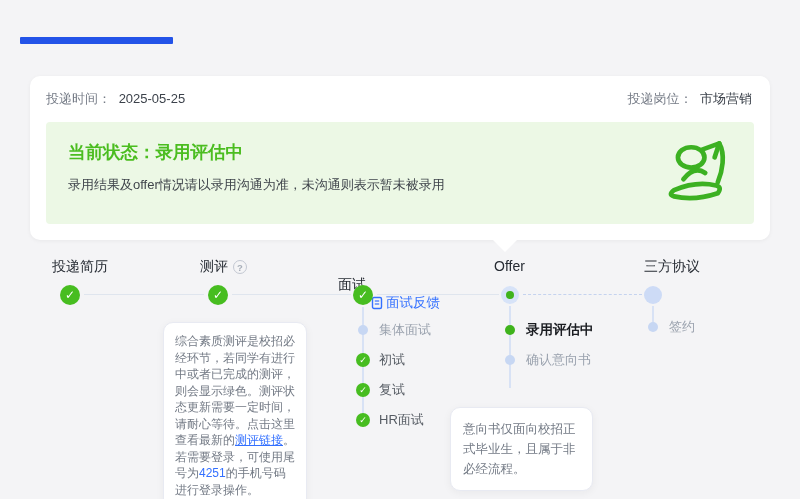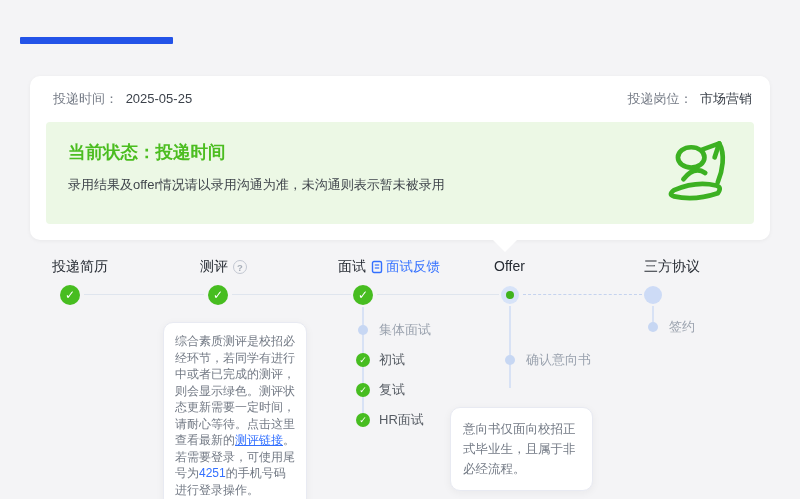--- a/index.html
+++ b/index.html
@@ -6,34 +6,34 @@
   body{font-family:"Liberation Sans","DejaVu Sans",sans-serif;}
   #screen{position:relative;width:800px;height:499px;background:#f4f4f6;overflow:hidden;}
 
   
   .page-title{position:absolute;left:22px;top:12px;font-size:21px;font-weight:800;font-style:italic;color:#15171c;letter-spacing:1px;z-index:2;}
   .title-underline{position:absolute;left:20px;top:37px;width:153px;height:7px;background:#2353e8;border-radius:1px;z-index:1;}
 
   
   .card{position:absolute;left:30px;top:76px;width:740px;height:164px;background:#ffffff;border-radius:10px;box-shadow:0 1px 4px rgba(0,0,0,.05);}
   .card-notch{position:absolute;left:463px;top:164px;width:0;height:0;border-left:12px solid transparent;border-right:12px solid transparent;border-top:12px solid #ffffff;}
-  .card-header{position:absolute;left:23px;right:18px;top:14px;display:flex;justify-content:space-between;font-size:13px;}
+  .card-header{position:absolute;left:16px;right:18px;top:14px;display:flex;justify-content:space-between;font-size:13px;}
   .hdr-label{color:#767c87;}
   .hdr-value{color:#3c424b;margin-left:4px;}
 
   
   .banner{position:absolute;left:16px;right:16px;top:46px;height:102px;background:#ecf8e5;border-radius:4px;}
   .banner-title{position:absolute;left:22px;top:18px;font-size:17.5px;font-weight:bold;color:#4bbd20;}
   .banner-desc{position:absolute;left:22px;top:54px;font-size:13px;color:#3f444b;}
   .banner-icon{position:absolute;right:16px;top:12px;width:78px;height:78px;}
 
   
   .stage-label{position:absolute;top:258px;font-size:14px;font-weight:500;color:#262b33;display:flex;align-items:center;gap:5px;}
   .help-icon{width:14px;height:14px;border:1px solid #c3c8d2;border-radius:50%;color:#a6adb8;font-size:9.5px;line-height:14px;text-align:center;font-weight:bold;box-sizing:border-box;}
-  .feedback-link{display:flex;align-items:center;gap:3px;color:#3370ff;font-size:13.5px;cursor:pointer;}
+  .feedback-link{display:flex;align-items:center;gap:3px;color:#3370ff;font-size:13.5px;cursor:pointer;margin-top:36px;}
 
   
   .node-done{position:absolute;width:20px;height:20px;border-radius:50%;background:#47bd20;color:#fff;font-size:12px;font-weight:bold;line-height:20px;text-align:center;}
   .node-current{position:absolute;width:18px;height:18px;border-radius:50%;background:#d7e3f8;}
   .node-current .inner-dot{position:absolute;left:5px;top:5px;width:8px;height:8px;border-radius:50%;background:#3fb31c;}
   .node-pending{position:absolute;width:18px;height:18px;border-radius:50%;background:#cdd_bf6;background:#cddbf6;}
 
   
   .hline{position:absolute;top:294px;height:0;border-top:1px solid #dfe5ee;}
   .hline.dashed{border-top:1px dashed #c5d3ef;}
@@ -68,21 +68,21 @@
         <span class="hdr-label">投递时间：</span>
         <span class="hdr-value">2025-05-25</span>
       </div>
       <div>
         <span class="hdr-label">投递岗位：</span>
         <span class="hdr-value">市场营销</span>
       </div>
     </div>
 
     <div class="banner">
-      <div class="banner-title">当前状态：投递时间</div>
+      <div class="banner-title">当前状态：录用评估中</div>
       <div class="banner-desc">录用结果及offer情况请以录用沟通为准，未沟通则表示暂未被录用</div>
       <svg class="banner-icon" viewBox="0 0 100 100" fill="none">
         <ellipse cx="40" cy="30" rx="17" ry="13" stroke="#3cb122" stroke-width="6"></ellipse>
         <path d="M54 20 L76 12 L70 30" stroke="#3cb122" stroke-width="6" stroke-linecap="round" stroke-linejoin="round"></path>
         <path d="M76 12 C84 26 80 48 74 62" stroke="#3cb122" stroke-width="6" stroke-linecap="round"></path>
         <path d="M30 58 Q44 40 58 50" stroke="#3cb122" stroke-width="6" stroke-linecap="round"></path>
         <path d="M18 72 Q46 60 72 66 Q80 68 74 76 Q44 86 18 80 Q10 78 18 72 Z" stroke="#3cb122" stroke-width="6" stroke-linejoin="round"></path>
       </svg>
     </div>
 
@@ -141,20 +141,24 @@
   </div>
   <div class="substep" style="left:356px;top:381px;">
     <span class="check-sub">✓</span>
     <span class="sub-label-done">复试</span>
   </div>
   <div class="substep" style="left:356px;top:411px;">
     <span class="check-sub">✓</span>
     <span class="sub-label-done">HR面试</span>
   </div>
 
+  <div class="substep" style="left:503px;top:321px;">
+    <span class="dot-current"></span>
+    <span class="sub-label-current">录用评估中</span>
+  </div>
   <div class="substep" style="left:503px;top:351px;">
     <span class="dot-pending"></span>
     <span class="sub-label-pending">确认意向书</span>
   </div>
 
   <div class="substep" style="left:646px;top:318px;">
     <span class="dot-pending"></span>
     <span class="sub-label-pending">签约</span>
   </div>
 

